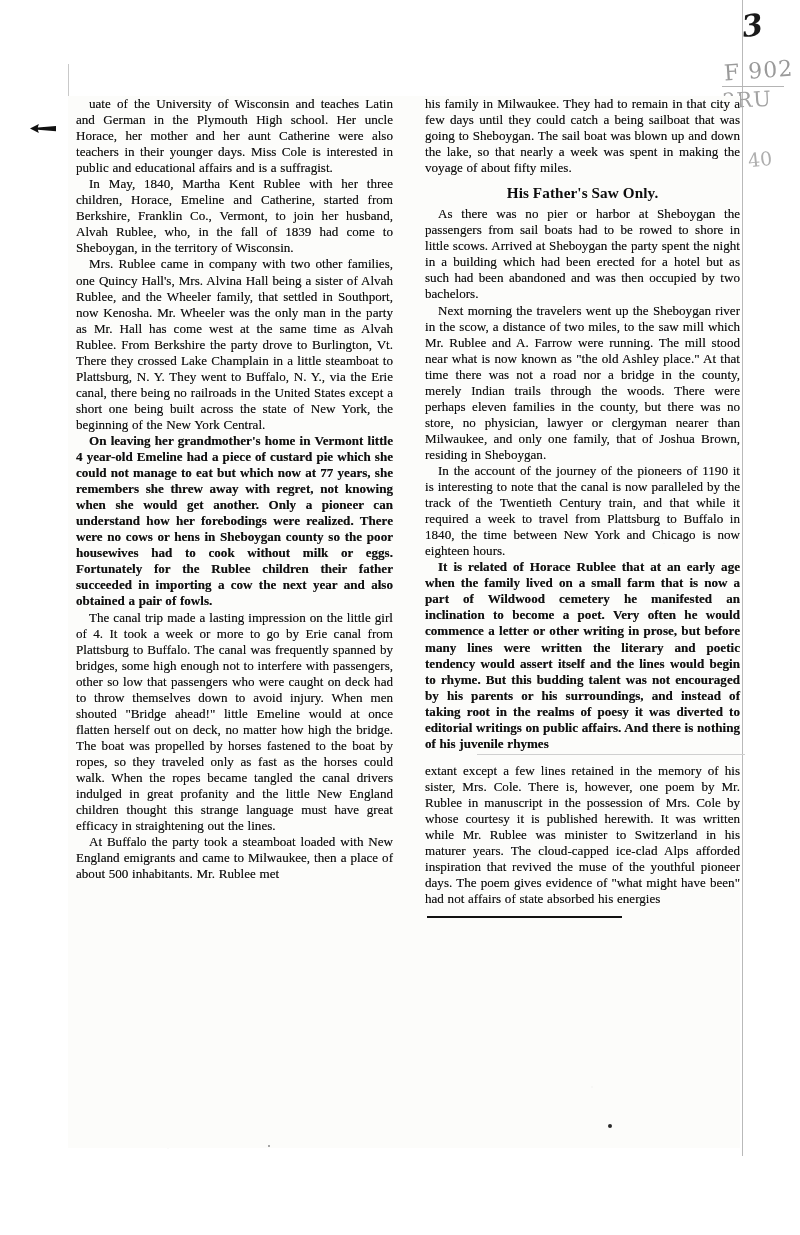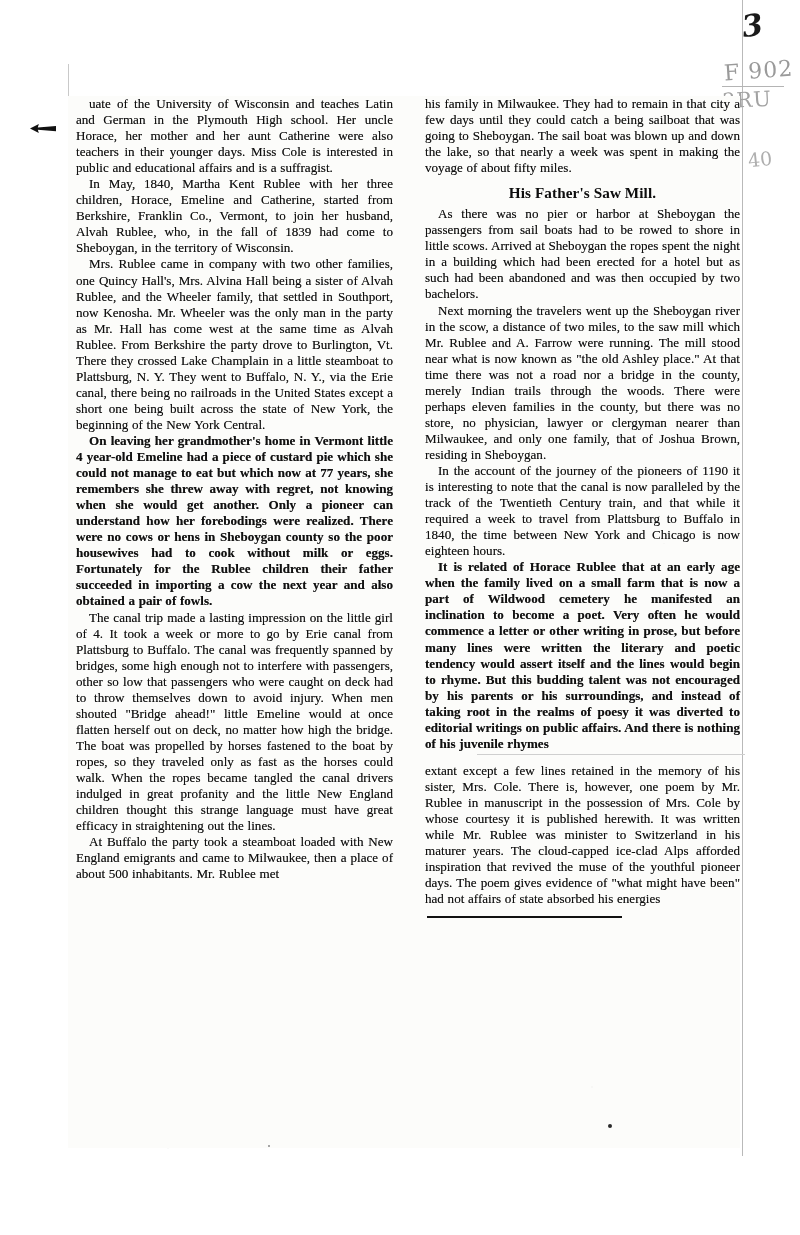--- a/index.html
+++ b/index.html
@@ -227,23 +227,23 @@
         <p class="para">In May, 1840, Martha Kent Rublee with her three children, Horace, Emeline and Catherine, started from Berkshire, Franklin Co., Vermont, to join her husband, Alvah Rublee, who, in the fall of 1839 had come to Sheboygan, in the territory of Wisconsin.</p>
         <p class="para">Mrs. Rublee came in company with two other families, one Quincy Hall's, Mrs. Alvina Hall being a sister of Alvah Rublee, and the Wheeler family, that settled in Southport, now Kenosha. Mr. Wheeler was the only man in the party as Mr. Hall has come west at the same time as Alvah Rublee. From Berkshire the party drove to Burlington, Vt. There they crossed Lake Champlain in a little steamboat to Plattsburg, N. Y. They went to Buffalo, N. Y., via the Erie canal, there being no railroads in the United States except a short one being built across the state of New York, the beginning of the New York Central.</p>
         <p class="para emph">On leaving her grandmother's home in Vermont little 4 year-old Emeline had a piece of custard pie which she could not manage to eat but which now at 77 years, she remembers she threw away with regret, not knowing when she would get another. Only a pioneer can understand how her forebodings were realized. There were no cows or hens in Sheboygan county so the poor housewives had to cook without milk or eggs. Fortunately for the Rublee children their father succeeded in importing a cow the next year and also obtained a pair of fowls.</p>
         <p class="para">The canal trip made a lasting impression on the little girl of 4. It took a week or more to go by Erie canal from Plattsburg to Buffalo. The canal was frequently spanned by bridges, some high enough not to interfere with passengers, other so low that passengers who were caught on deck had to throw themselves down to avoid injury. When men shouted "Bridge ahead!" little Emeline would at once flatten herself out on deck, no matter how high the bridge. The boat was propelled by horses fastened to the boat by ropes, so they traveled only as fast as the horses could walk. When the ropes became tangled the canal drivers indulged in great profanity and the little New England children thought this strange language must have great efficacy in straightening out the lines.</p>
         <p class="para">At Buffalo the party took a steamboat loaded with New England emigrants and came to Milwaukee, then a place of about 500 inhabitants. Mr. Rublee met</p>
       </div>
 
       <div class="col col-right">
         <p class="para noindent">his family in Milwaukee. They had to remain in that city a few days until they could catch a being sailboat that was going to Sheboygan. The sail boat was blown up and down the lake, so that nearly a week was spent in making the voyage of about fifty miles.</p>
 
-        <h2 class="section-heading">His Father's Saw Mill.</h2>
-
-        <p class="para">As there was no pier or harbor at Sheboygan the passengers from sail boats had to be rowed to shore in little scows. Arrived at Sheboygan the ropes spent the night in a building which had been erected for a hotel but as such had been abandoned and was then occupied by two bachelors.</p>
+        <h2 class="section-heading">His Father's Saw Only.</h2>
+
+        <p class="para">As there was no pier or harbor at Sheboygan the passengers from sail boats had to be rowed to shore in little scows. Arrived at Sheboygan the party spent the night in a building which had been erected for a hotel but as such had been abandoned and was then occupied by two bachelors.</p>
         <p class="para">Next morning the travelers went up the Sheboygan river in the scow, a distance of two miles, to the saw mill which Mr. Rublee and A. Farrow were running. The mill stood near what is now known as "the old Ashley place." At that time there was not a road nor a bridge in the county, merely Indian trails through the woods. There were perhaps eleven families in the county, but there was no store, no physician, lawyer or clergyman nearer than Milwaukee, and only one family, that of Joshua Brown, residing in Sheboygan.</p>
         <p class="para">In the account of the journey of the pioneers of 1190 it is interesting to note that the canal is now paralleled by the track of the Twentieth Century train, and that while it required a week to travel from Plattsburg to Buffalo in 1840, the time between New York and Chicago is now eighteen hours.</p>
         <p class="para emph">It is related of Horace Rublee that at an early age when the family lived on a small farm that is now a part of Wildwood cemetery he manifested an inclination to become a poet. Very often he would commence a letter or other writing in prose, but before many lines were written the literary and poetic tendency would assert itself and the lines would begin to rhyme. But this budding talent was not encouraged by his parents or his surroundings, and instead of taking root in the realms of poesy it was diverted to editorial writings on public affairs. And there is nothing of his juvenile rhymes</p>
 
         <div class="para-break-rule"></div>
 
         <p class="para noindent">extant except a few lines retained in the memory of his sister, Mrs. Cole. There is, however, one poem by Mr. Rublee in manuscript in the possession of Mrs. Cole by whose courtesy it is published herewith. It was written while Mr. Rublee was minister to Switzerland in his maturer years. The cloud-capped ice-clad Alps afforded inspiration that revived the muse of the youthful pioneer days. The poem gives evidence of "what might have been" had not affairs of state absorbed his energies</p>
 
         <div class="end-rule"></div>
       </div>

